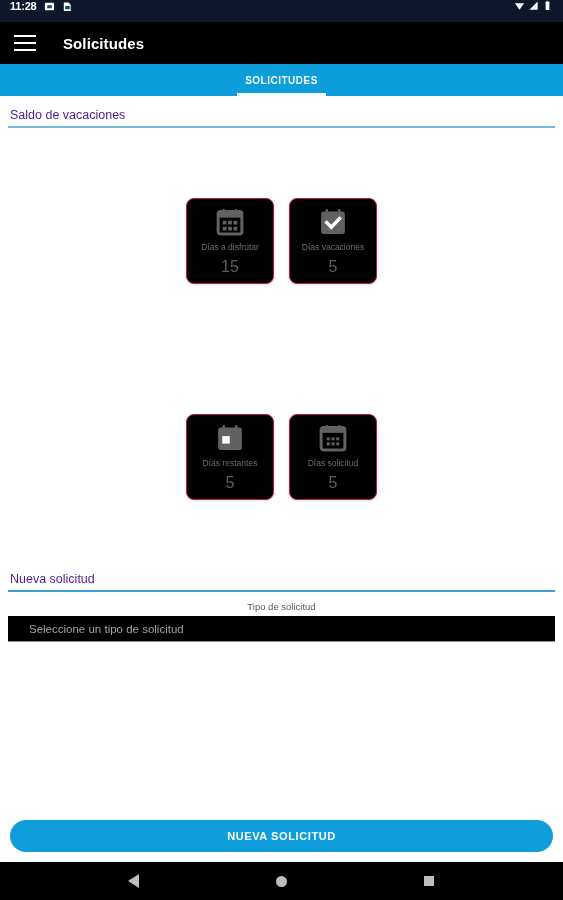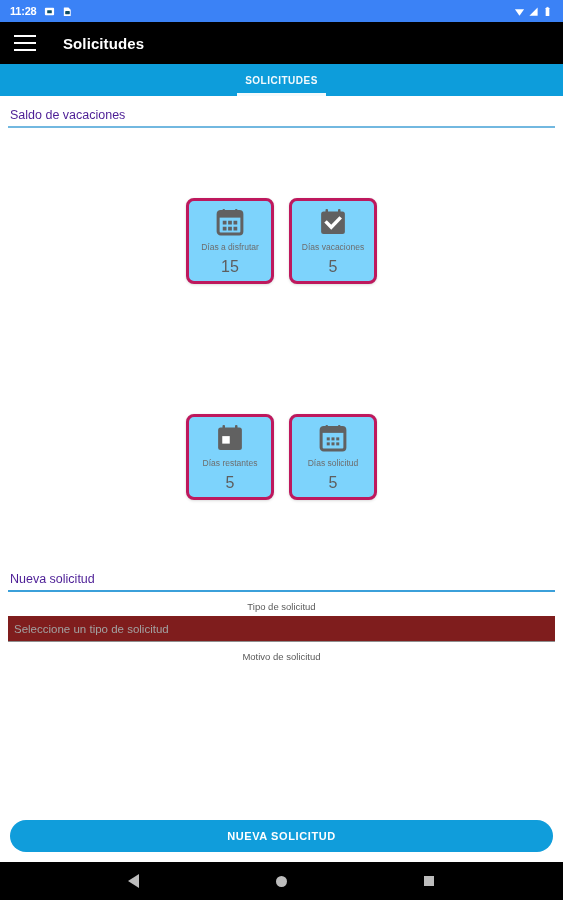--- a/index.html
+++ b/index.html
@@ -17,23 +17,23 @@
     width: 563px;
     height: 900px;
     display: flex;
     flex-direction: column;
     background: #ffffff;
   }
 
   
   .status-bar {
     height: 22px;
-    background: #3b82f6;
-    display: flex;
-    align-items: center;
+    background: #0f172a;
+    display: flex;
+    align-items: flex-start;
     padding: 0 10px;
     flex: 0 0 22px;
   }
   .status-left {
     display: flex;
     align-items: center;
     gap: 7px;
   }
   .status-time {
     color: #ffffff;
@@ -139,22 +139,22 @@
     display: flex;
     justify-content: center;
     gap: 15px;
   }
   .cards-row.first { margin-top: 70px; }
   .cards-row.second { margin-top: 130px; }
 
   .card {
     width: 88px;
     height: 86px;
-    background: #7dd3fc;
-    border: 3px solid #be185d;
+    background: #000000;
+    border: 1px solid #be185d;
     border-radius: 8px;
     box-shadow: 0 1px 3px rgba(0,0,0,0.13), 0 0 1px rgba(0,0,0,0.10);
     display: flex;
     flex-direction: column;
     align-items: center;
     justify-content: center;
     cursor: pointer;
   }
   .card-icon {
     width: 30px;
@@ -181,25 +181,25 @@
   .field-group { margin: 0 8px; }
   .field-label {
     font-size: 9.5px;
     color: #5a5a5a;
     margin: 9px 2px 4px 2px;
     display: block;
     text-align: center;
   }
   .field-box {
     height: 26px;
-    background: #7f1d1d;
+    background: #000000;
     border-bottom: 1.5px solid #8e8e8e;
     display: flex;
     align-items: center;
-    padding: 0 6px;
+    padding: 0 21px;
     cursor: pointer;
   }
   .field-placeholder {
     font-size: 11.5px;
     color: #a2a2a2;
   }
 
   
   .primary-btn-wrap {
     position: absolute;
@@ -375,21 +375,20 @@
       <div class="section-head nueva">Nueva solicitud</div>
 
       <div class="field-group">
         <span class="field-label">Tipo de solicitud</span>
         <div class="field-box">
           <span class="field-placeholder">Seleccione un tipo de solicitud</span>
         </div>
       </div>
 
       <div class="field-group">
-        <span class="field-label">Motivo de solicitud</span>
       </div>
 
     </div>
 
     <div class="primary-btn-wrap">
       <button class="primary-btn">NUEVA SOLICITUD</button>
     </div>
 
   </div>
 

